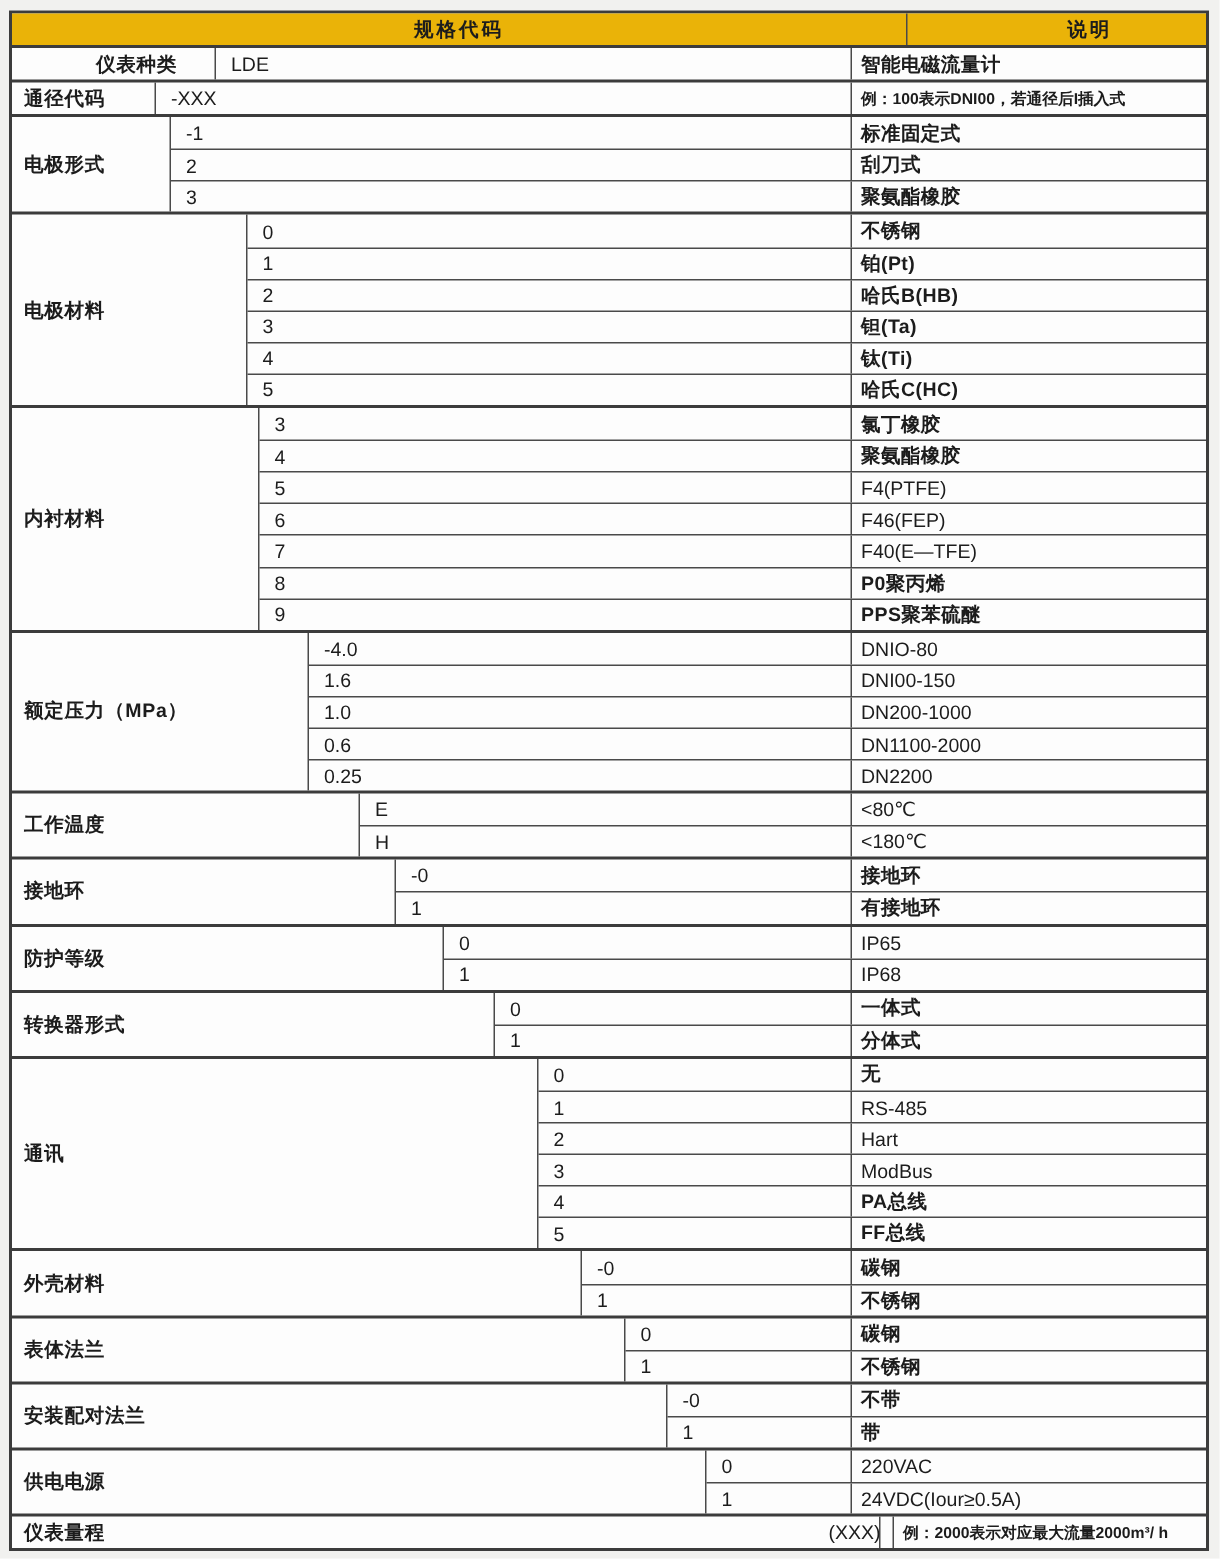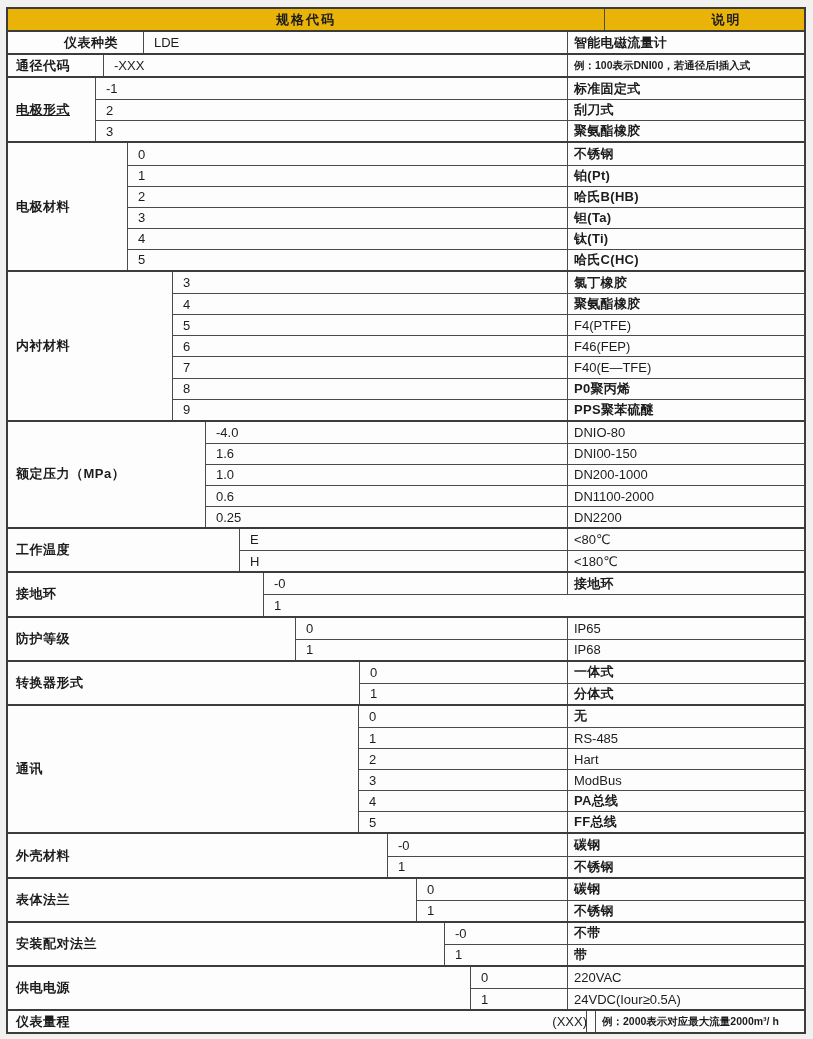--- a/index.html
+++ b/index.html
@@ -111,38 +111,38 @@
       <div class="section">
         <div class="label-cell" style="width: 96px;">通径代码</div>
         <div class="rows">
           <div class="srow">
             <div class="code-cell">-XXX</div>
             <div class="desc-cell small">例：100表示DNI00，若通径后I插入式</div>
           </div>
         </div>
       </div>
       <div class="section">
-        <div class="label-cell" style="width: 88px; text-decoration: underline;">电极形式</div>
+        <div class="label-cell" style="width: 106px;">电极形式</div>
         <div class="rows">
           <div class="srow">
             <div class="code-cell">-1</div>
             <div class="desc-cell">标准固定式</div>
           </div>
           <div class="srow">
             <div class="code-cell">2</div>
             <div class="desc-cell">刮刀式</div>
           </div>
           <div class="srow">
             <div class="code-cell">3</div>
             <div class="desc-cell">聚氨酯橡胶</div>
           </div>
         </div>
       </div>
       <div class="section">
-        <div class="label-cell" style="width: 120px;">电极材料</div>
+        <div class="label-cell" style="width: 157px;">电极材料</div>
         <div class="rows">
           <div class="srow">
             <div class="code-cell">0</div>
             <div class="desc-cell">不锈钢</div>
           </div>
           <div class="srow">
             <div class="code-cell">1</div>
             <div class="desc-cell">铂(Pt)</div>
           </div>
           <div class="srow">
@@ -236,38 +236,39 @@
       </div>
       <div class="section">
         <div class="label-cell" style="width: 256px;">接地环</div>
         <div class="rows">
           <div class="srow">
             <div class="code-cell">-0</div>
             <div class="desc-cell">接地环</div>
           </div>
           <div class="srow">
             <div class="code-cell">1</div>
+            <div class="desc-cell">有接地环</div>
           </div>
         </div>
       </div>
       <div class="section">
         <div class="label-cell" style="width: 288px;">防护等级</div>
         <div class="rows">
           <div class="srow">
             <div class="code-cell">0</div>
             <div class="desc-cell latin">IP65</div>
           </div>
           <div class="srow">
             <div class="code-cell">1</div>
             <div class="desc-cell latin">IP68</div>
           </div>
         </div>
       </div>
       <div class="section">
-        <div class="label-cell" style="width: 352px;">转换器形式</div>
+        <div class="label-cell" style="width: 322px;">转换器形式</div>
         <div class="rows">
           <div class="srow">
             <div class="code-cell">0</div>
             <div class="desc-cell">一体式</div>
           </div>
           <div class="srow">
             <div class="code-cell">1</div>
             <div class="desc-cell">分体式</div>
           </div>
         </div>

